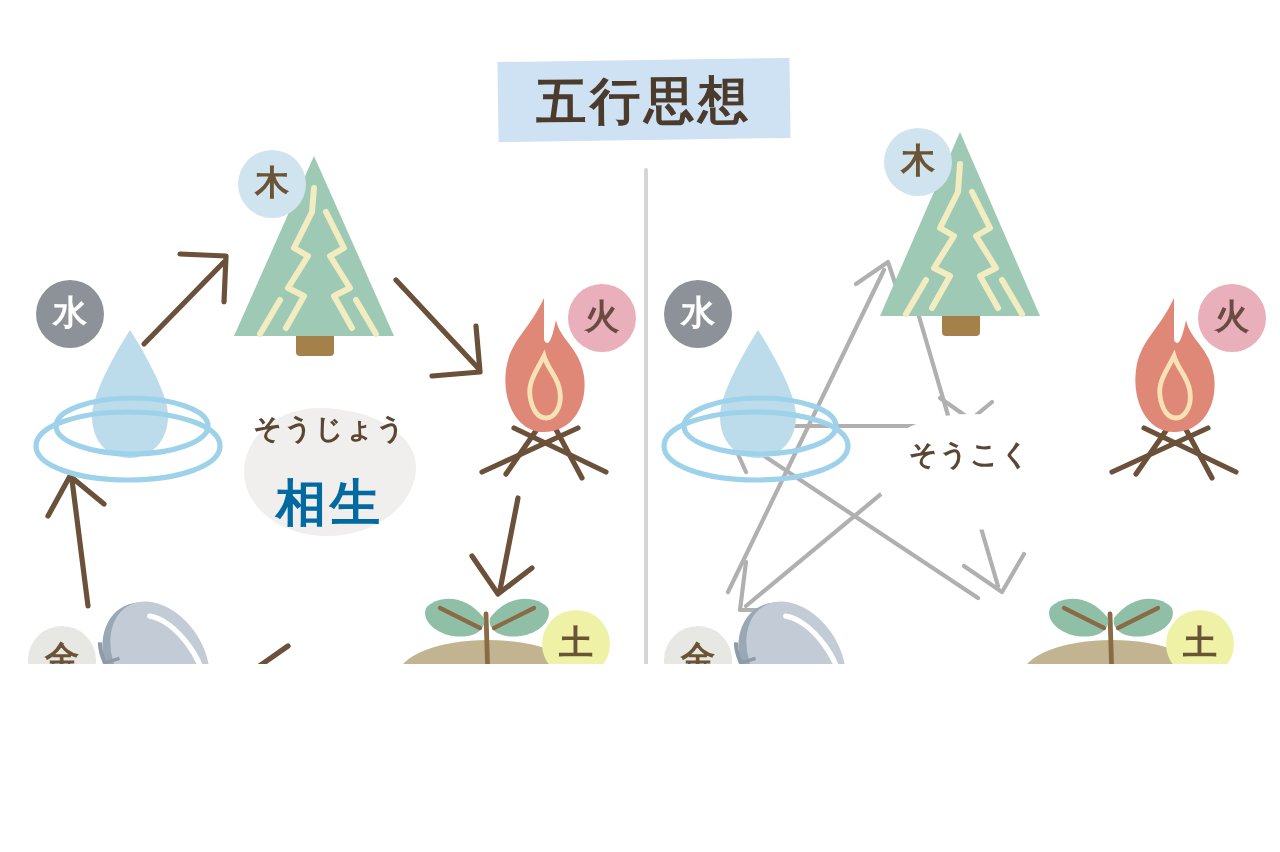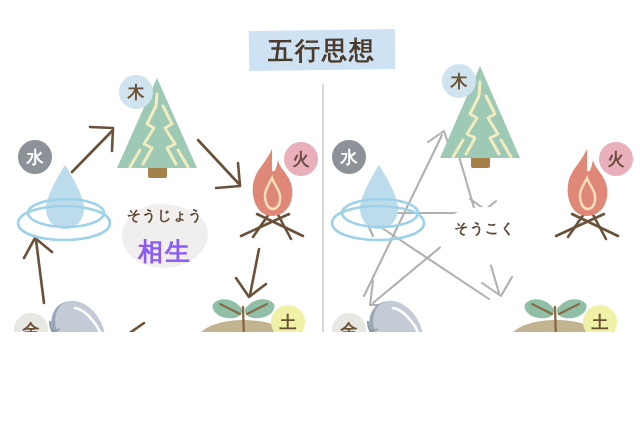--- a/index.html
+++ b/index.html
@@ -82,21 +82,21 @@
     font-size: 14px;
     letter-spacing: 1px;
     margin-bottom: 17px;
     font-weight: 700;
     color: #5b4632;
   }
   .center-label .main {
     font-size: 25px;
     font-weight: 700;
     letter-spacing: 2px;
-    color: #8b5cf6;
+    color: #0369a1;
   }
   #label-sosho-wrap {
     left: 110px; top: 200px; width: 110px; height: 72px;
     display: flex; align-items: center; justify-content: center;
   }
   #label-sosho-bg {
     position: absolute;
     left: 50%; top: 50%;
     width: 86px; height: 64px;
     transform: translate(-50%,-50%);

